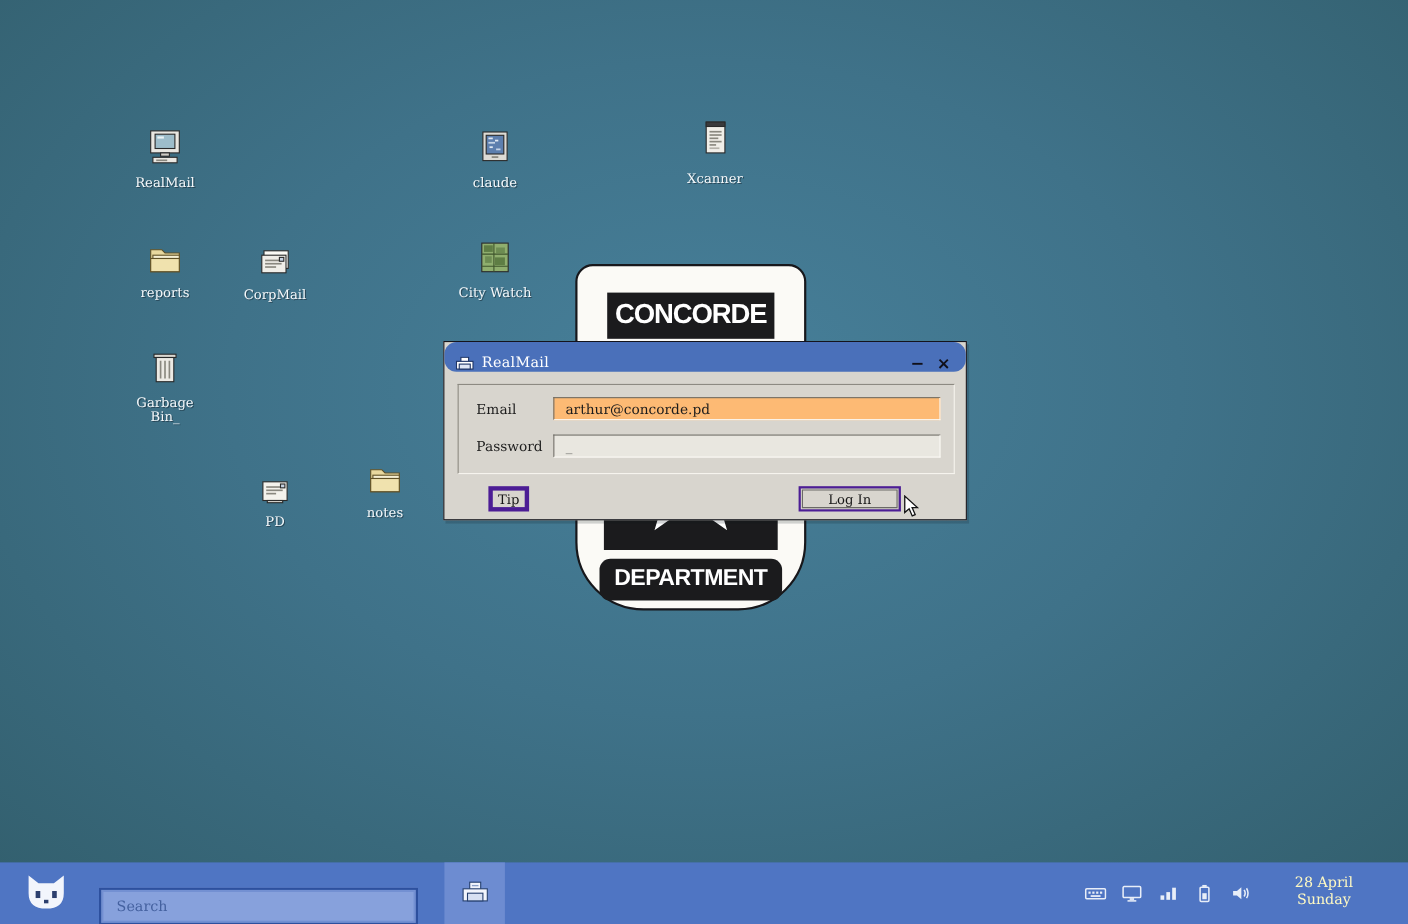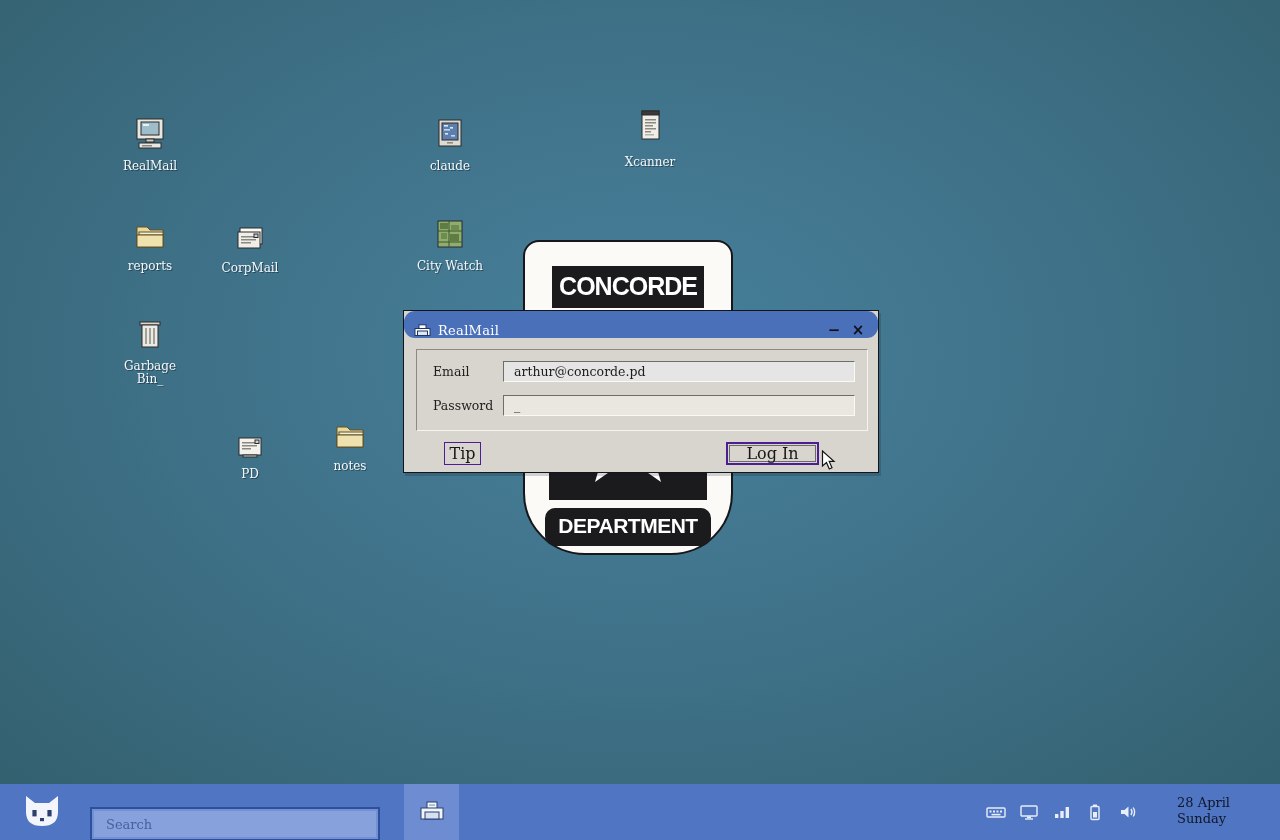--- a/index.html
+++ b/index.html
@@ -63,26 +63,26 @@
     border:1px solid; border-color:#8d8a82 #f6f4ee #f6f4ee #8d8a82;
     padding:11px 12px 0 16px;
   }
   .frow { display:flex; align-items:center; margin-bottom:13px; }
   .frow label { width:70px; font-size:12.5px; color:#1d1d1d; }
   .field {
     flex:1; height:21px; font-family:"DejaVu Serif", serif; font-size:12.5px;
     color:#1c1c1c; padding:0 10px; outline:none;
     border:1px solid; border-color:#6f6d66 #fbf9f3 #fbf9f3 #6f6d66;
   }
-  .field.email { background:#e5e5e5; }
+  .field.email { background:#fdba74; }
   .field.password { background:#e9e7e0; }
   .btn {
     position:absolute; top:131px; height:23px; background:#d8d5ce;
-    font-family:"DejaVu Serif", serif; font-size:16px; color:#161616;
-    border:1px solid #4c1d95; cursor:pointer;
+    font-family:"DejaVu Serif", serif; font-size:12px; color:#161616;
+    border:4px solid #4c1d95; cursor:pointer;
   }
   .btn.tip { left:40px; width:37px; }
   .btn.login {
     left:322px; width:93px; border-width:2px;
     box-shadow:inset 0 0 0 1px #d8d5ce, inset 0 0 0 2px #6a6a66;
   }
   .cursor { position:absolute; left:417px; top:139px; z-index:12; }
 
   
   .taskbar {
@@ -99,22 +99,22 @@
   }
   .tb-search::placeholder { color:#44619f; opacity:1; }
   .tb-app {
     position:absolute; left:404px; top:0; width:55px; height:56px;
     background:#6d8cd1; display:flex; align-items:center; justify-content:center;
     cursor:pointer;
   }
   .tray { position:absolute; left:986px; top:0; height:56px; display:flex; align-items:center; gap:13px; }
   .tray .tico { display:flex; cursor:pointer; }
   .tb-date {
-    position:absolute; right:50px; top:11px; text-align:left;
-    color:#0f172a; font-size:13px; line-height:16px;
+    position:absolute; right:50px; top:11px; text-align:center;
+    color:#fef9c3; font-size:13px; line-height:16px;
   }
 </style>
 </head>
 <body>
 
 <div class="dicon" style="left:110px; top:112px">
   <div class="art">
     <svg width="40" height="40" viewBox="0 0 40 40">
       <rect x="7" y="3" width="26" height="20" fill="#e9e7e1" stroke="#2a2a2a"></rect>
       <rect x="11" y="6" width="18" height="13" fill="#9dbdca" stroke="#2a2a2a"></rect>

